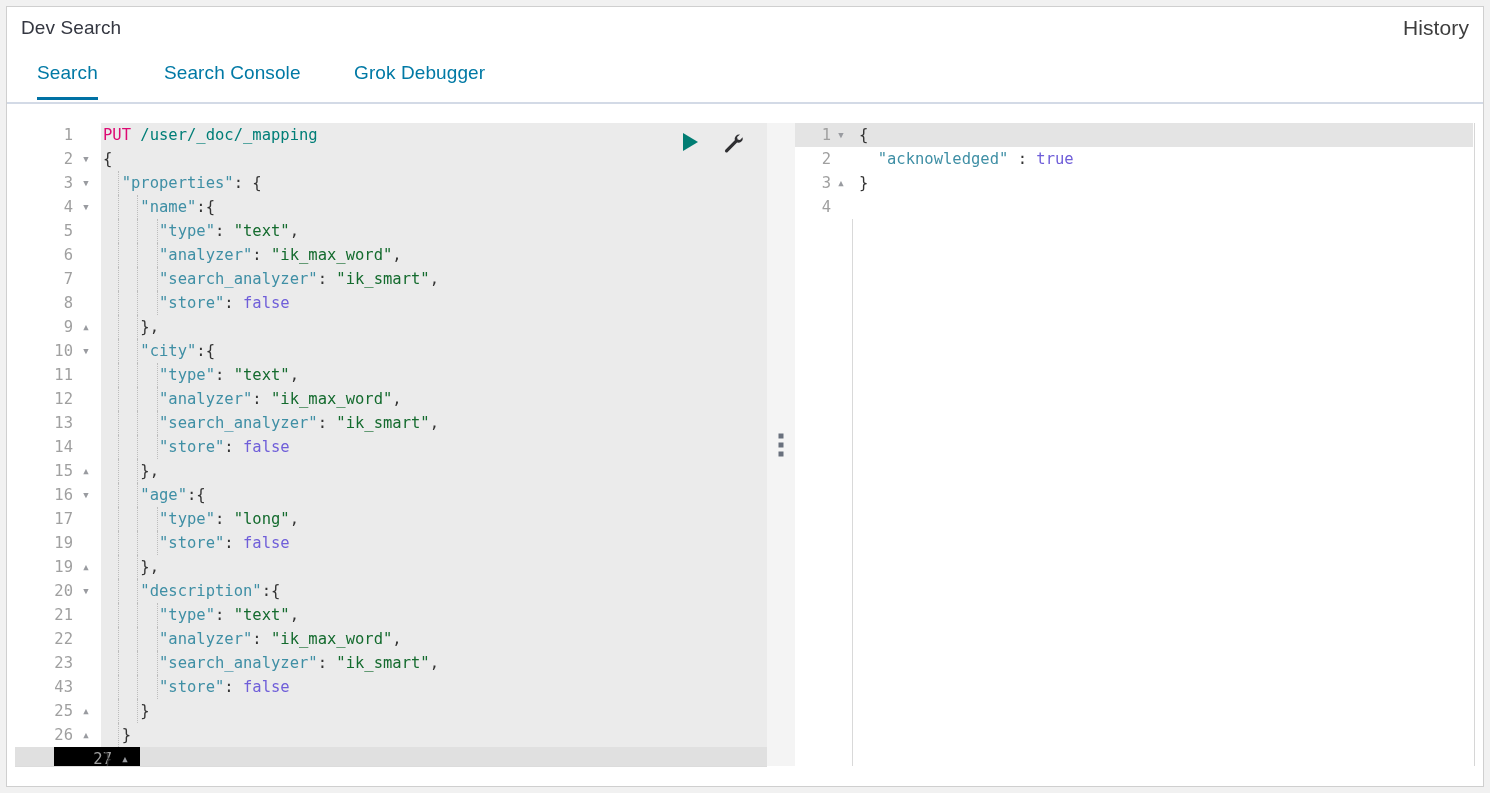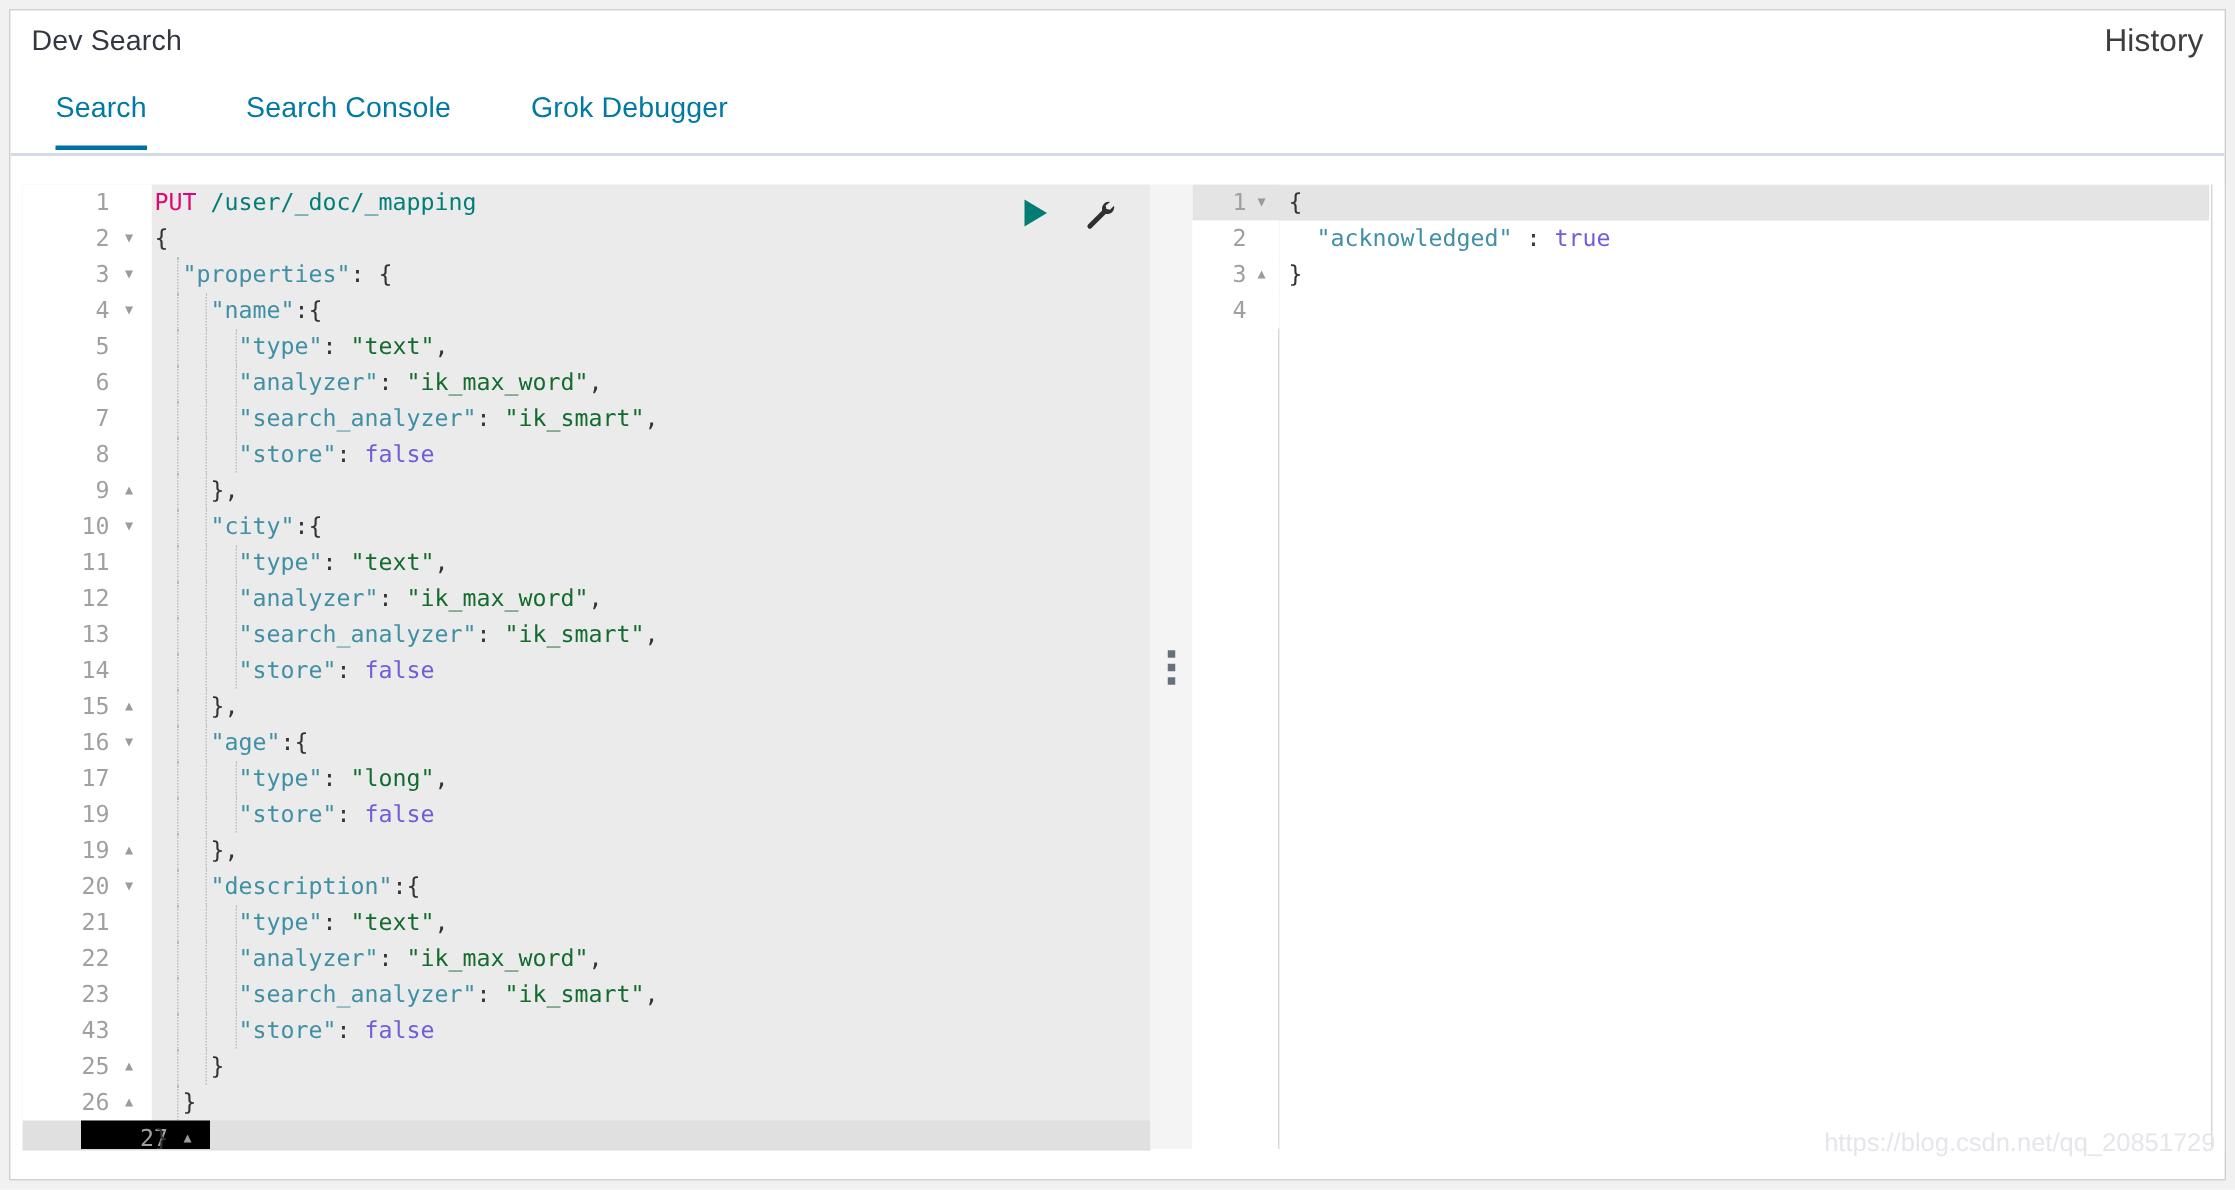--- a/index.html
+++ b/index.html
@@ -319,14 +319,13 @@
           <div class="resp-line active"><span class="rln-cell">1<span class="rfold">▼</span></span><span class="resp-text"><span class="t-punct">{</span></span></div>
           <div class="resp-line"><span class="rln-cell">2</span><span class="resp-text">  <span class="t-key">"acknowledged"</span><span class="t-punct"> : </span><span class="t-bool">true</span></span></div>
           <div class="resp-line"><span class="rln-cell">3<span class="rfold">▲</span></span><span class="resp-text"><span class="t-punct">}</span></span></div>
           <div class="resp-line"><span class="rln-cell">4</span><span class="resp-text"></span></div>
         </div>
     </div>
 
     <div class="right-scrollbar"></div>
   </div>
 
-  <div class="watermark">https://blog.csdn.net/qq_20851729</div>
 </div>
 
 </body></html>

